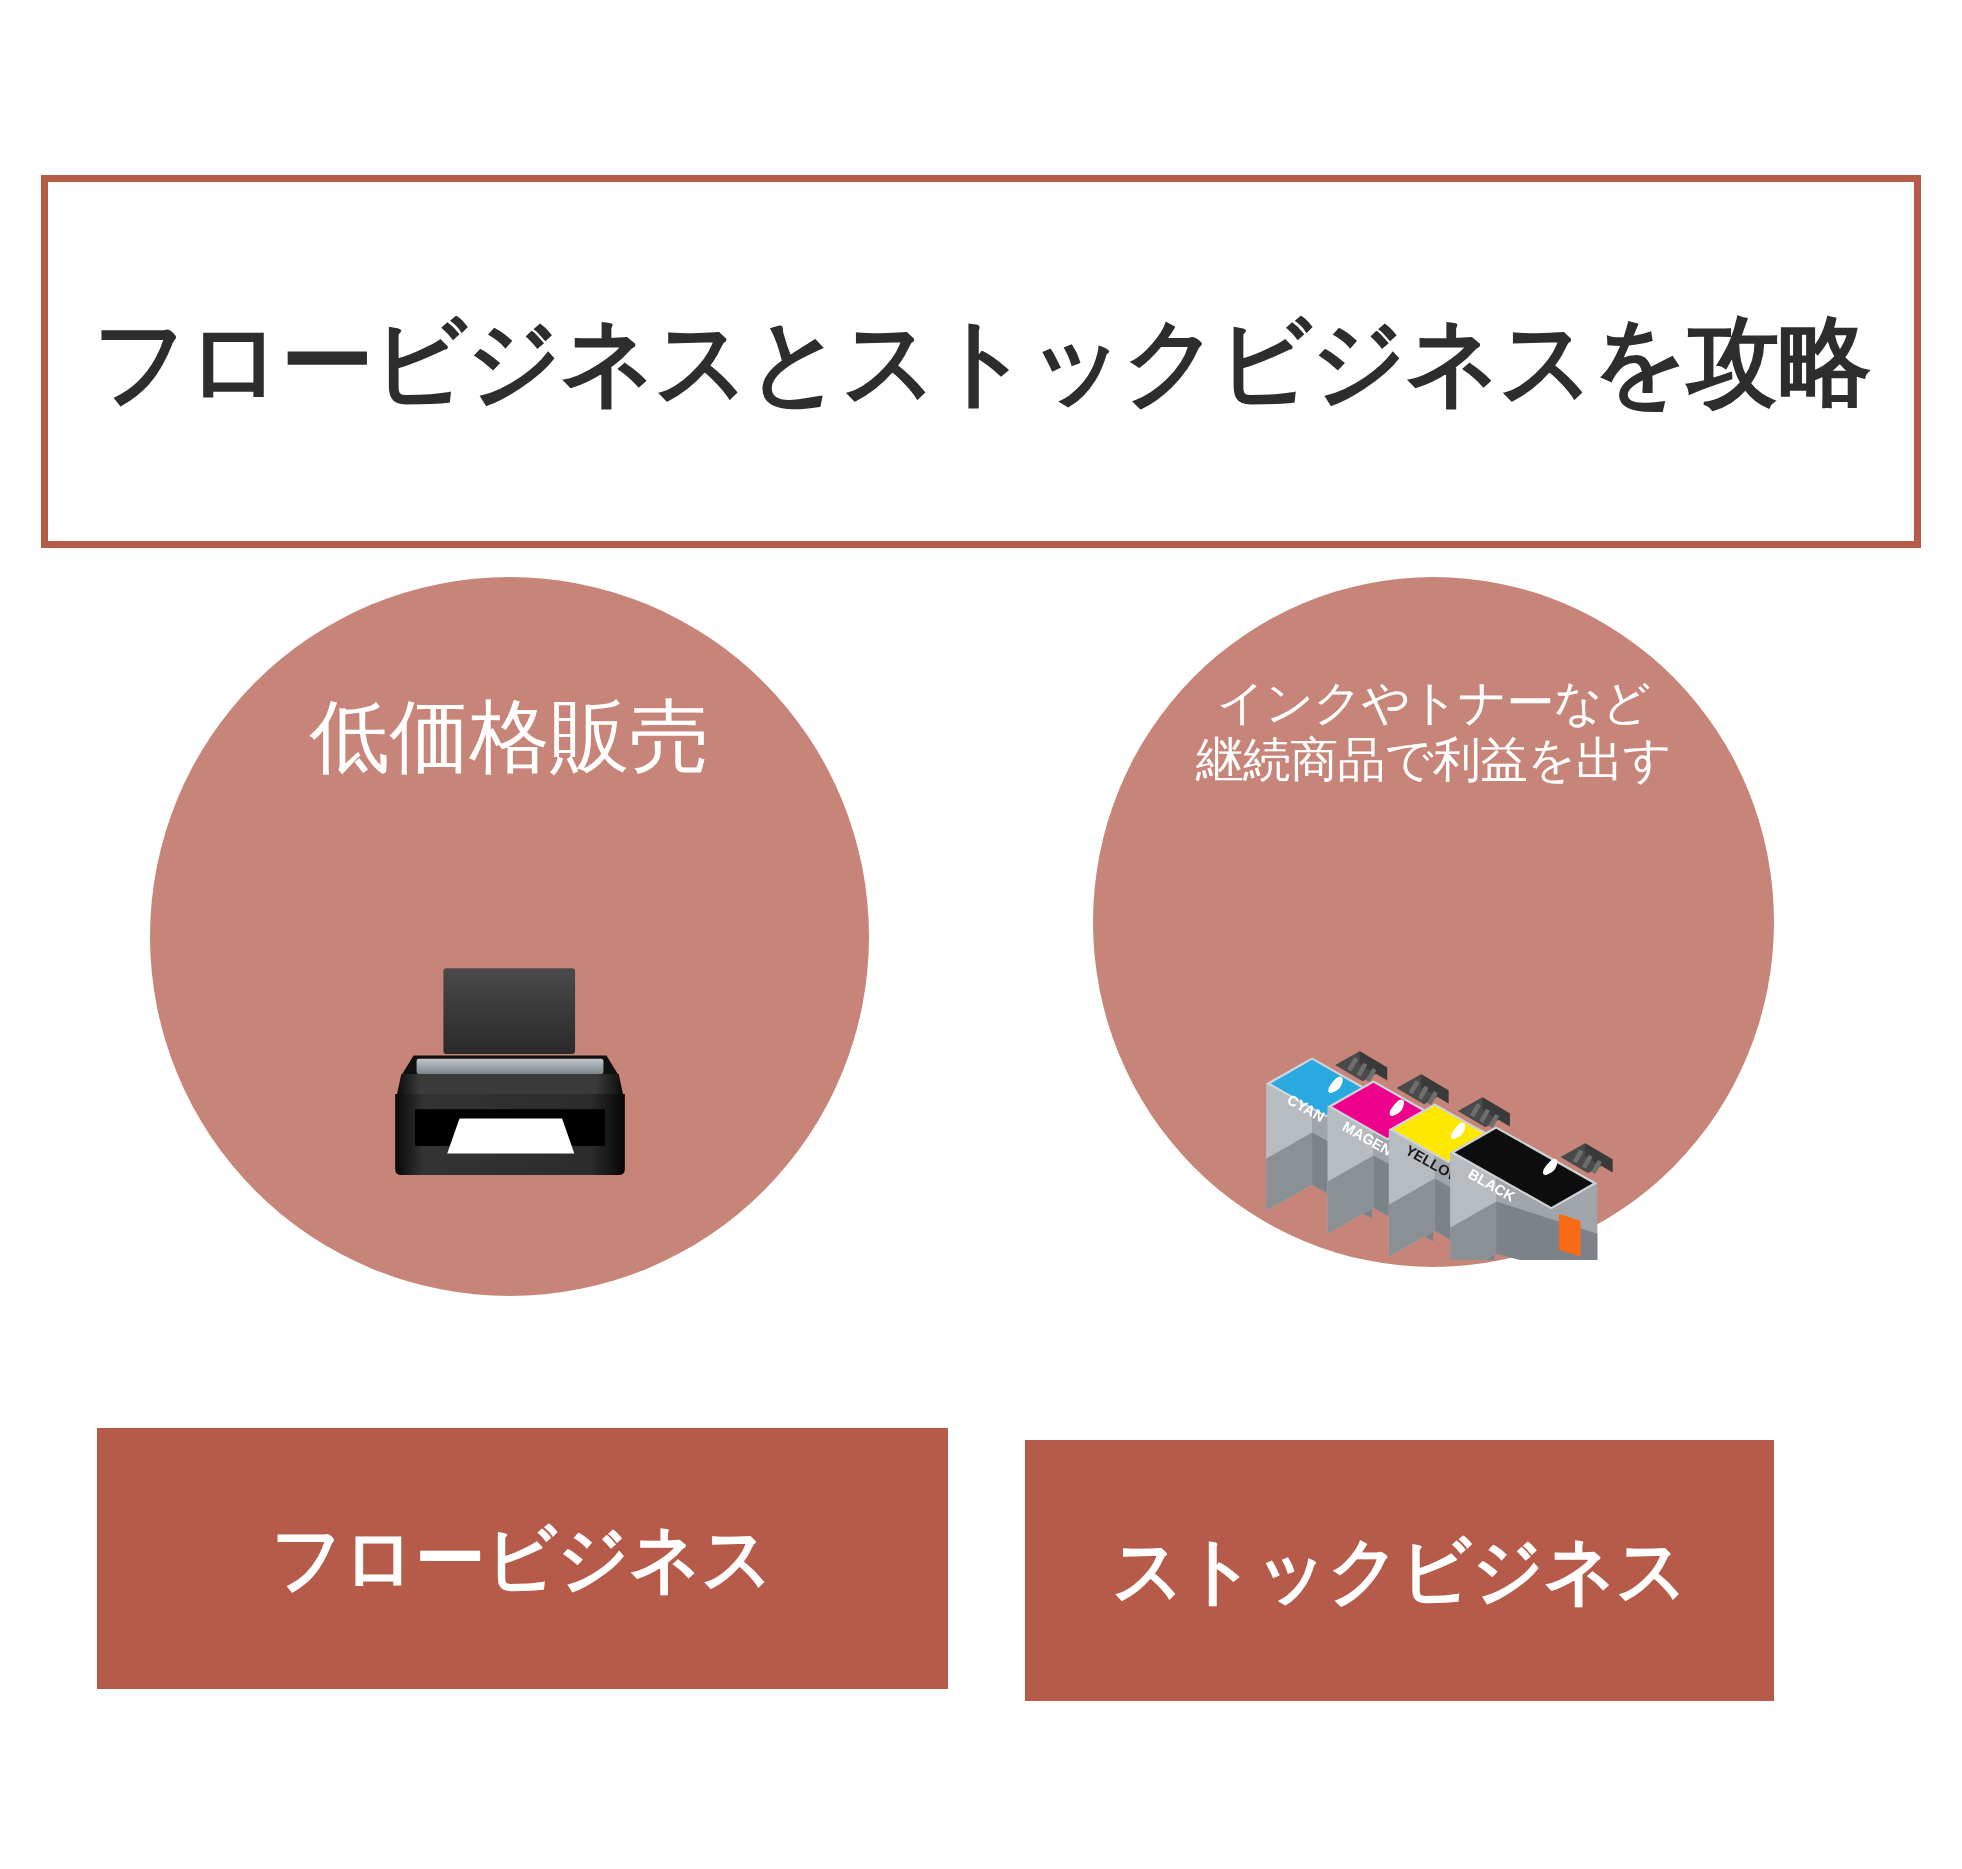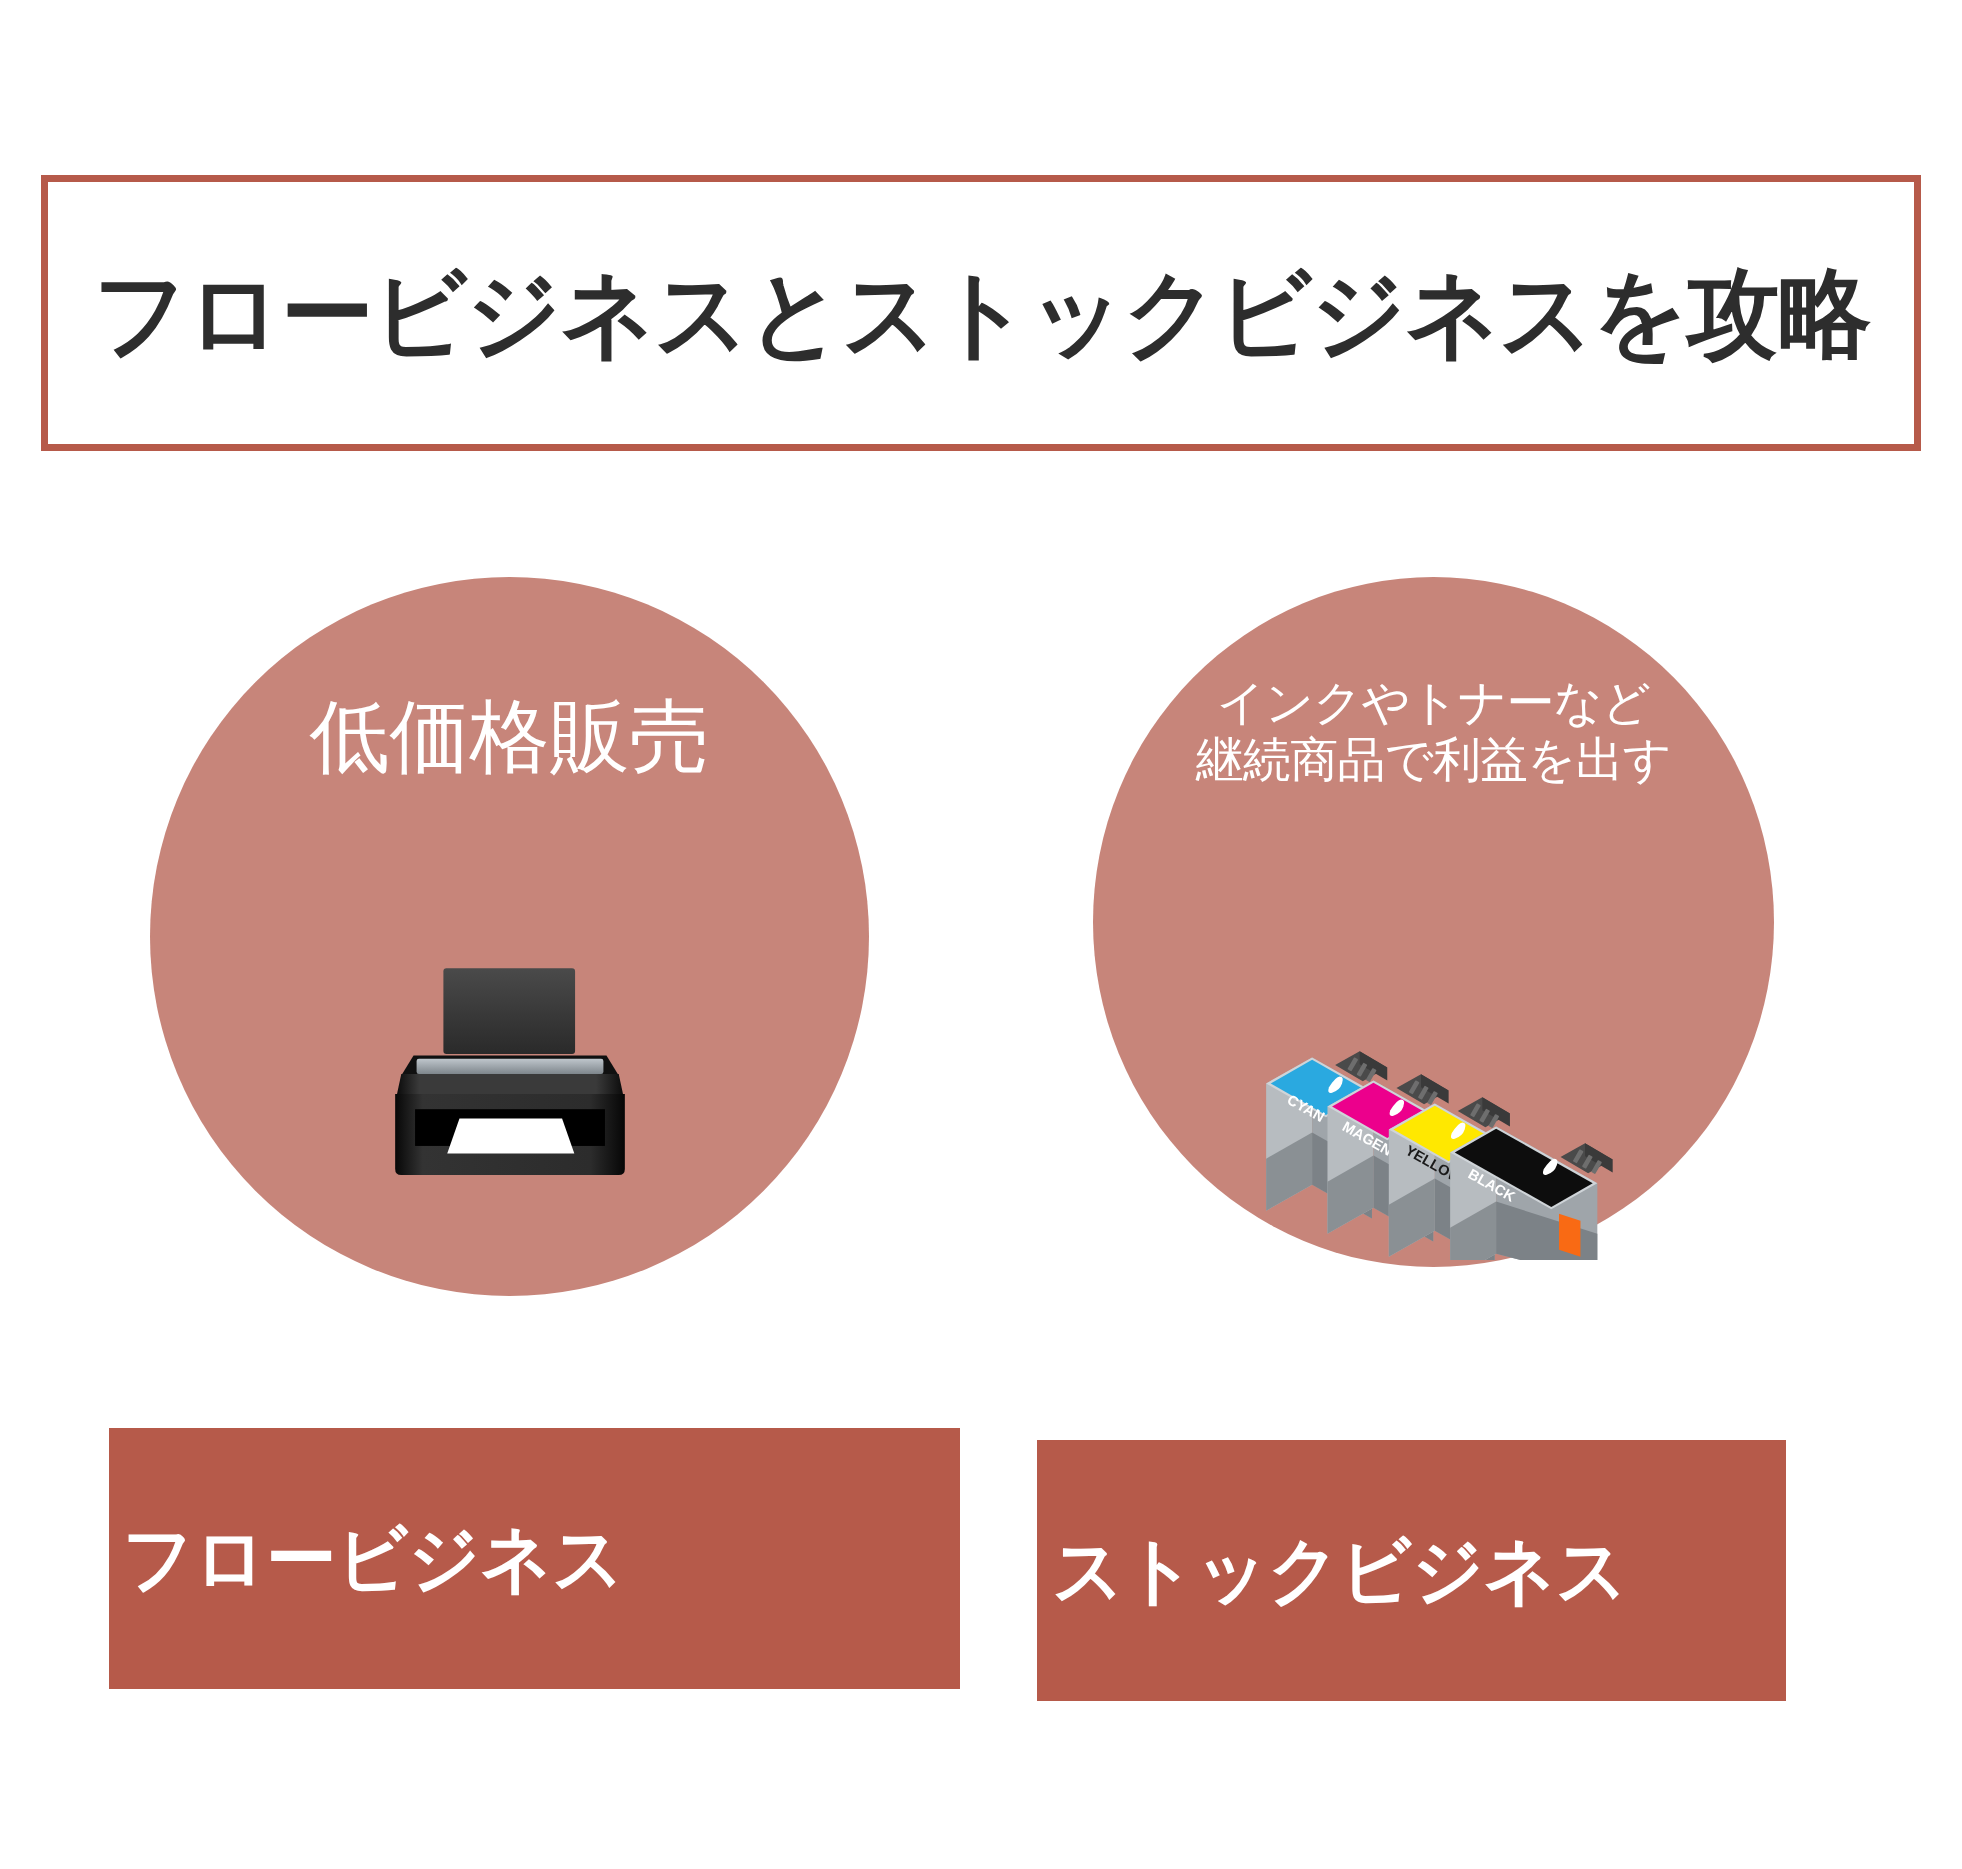--- a/index.html
+++ b/index.html
@@ -14,21 +14,21 @@
     position: relative;
     overflow: hidden;
   }
 
   
   #title-box {
     position: absolute;
     left: 41px;
     top: 175px;
     width: 1880px;
-    height: 276px;
+    height: 373px;
     box-sizing: border-box;
     border: 7px solid #B65A4A;
     background: #ffffff;
     display: flex;
     align-items: center;
     justify-content: center;
   }
   #title-text {
     font-size: 97px;
     font-weight: 700;
@@ -96,21 +96,21 @@
     width: 460px;
     height: 284px;
   }
 
   
   .banner {
     position: absolute;
     background: #B65A4A;
     display: flex;
     align-items: center;
-    margin-left: 12px;
+    justify-content: center;
   }
   #banner-left {
     left: 97px;
     top: 1428px;
     width: 851px;
     height: 261px;
   }
   #banner-right {
     left: 1025px;
     top: 1440px;

